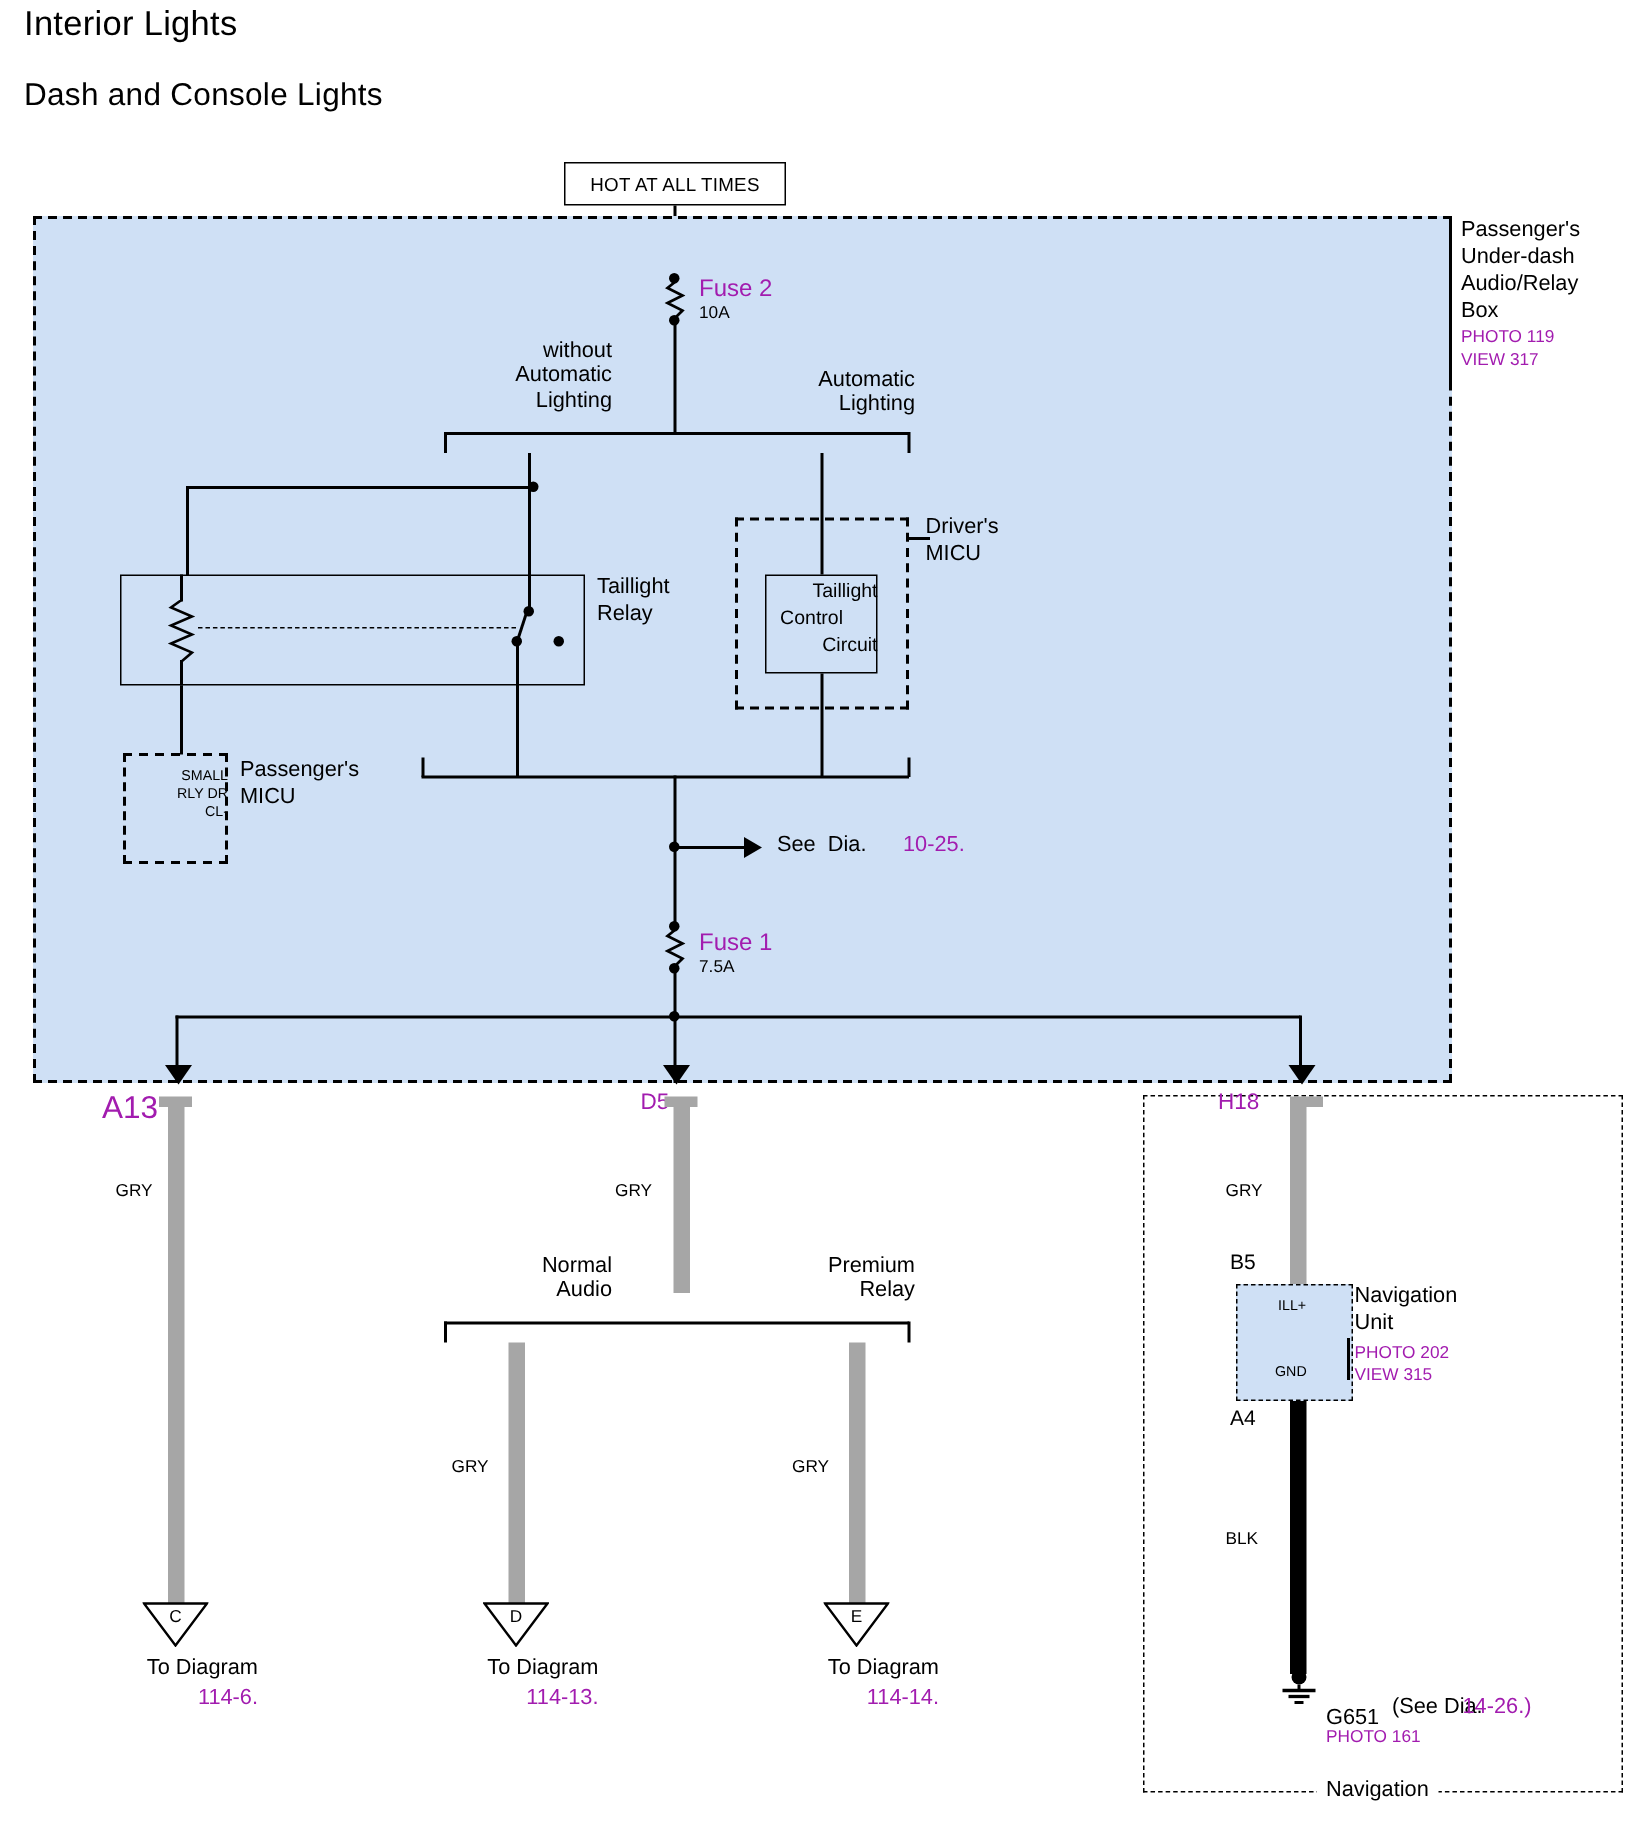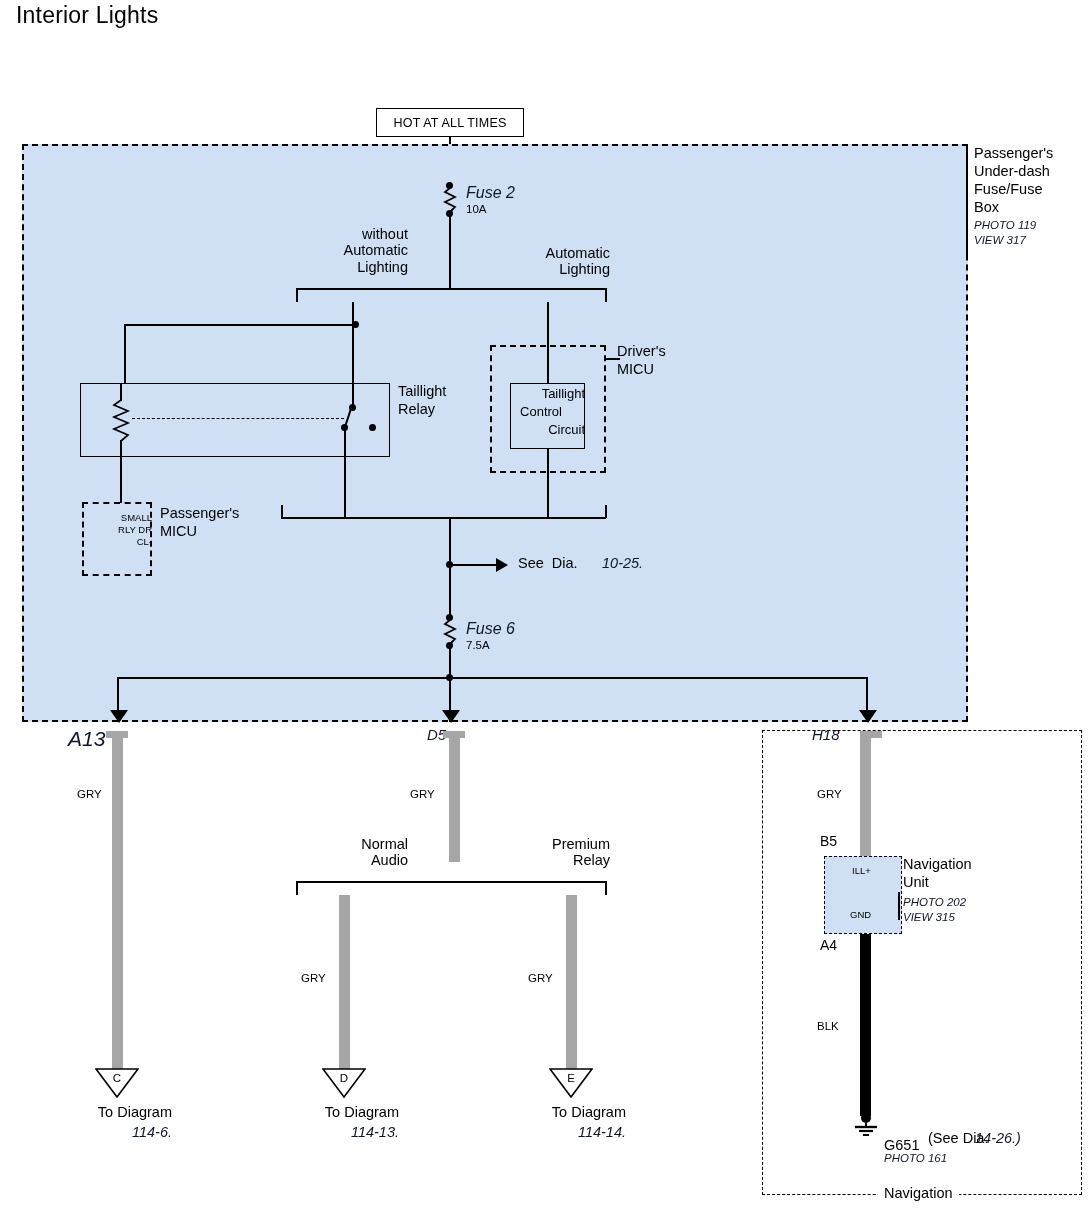--- a/index.html
+++ b/index.html
@@ -28,21 +28,21 @@
 
   
   .blue { color: #2737c8; }
   .lbl {
     position: absolute; font-size: 14.5px; line-height: 1.13;
     white-space: pre; 
   }
   .lbl.c { text-align: right; }
   .lbl.small { font-size: 11.5px; }
   .lbl.tiny { font-size: 9.5px; }
-  .lbl.blue { color: #0f172a; font-style: italic; }
+  .lbl.blue { color: #a21caf; }
 
   .hline { position: absolute; background: #000; height: 1.6px; }
   .vline { position: absolute; background: #000; width: 1.6px; }
   .dot {
     position: absolute; width: 7px; height: 7px; border-radius: 50%;
     background: #000;
   }
 
   
   #fusebox-panel {
@@ -130,32 +130,33 @@
 
   
   .gnd { position: absolute; }
 </style>
 </head>
 <body>
 
 <div class="page">
 
   <div class="title-main">Interior Lights</div>
+  <div class="title-sub">Dash and Console Lights</div>
 
   <div id="hot-box">
     <span>HOT AT ALL TIMES</span>
   </div>
 
   <div class="vline" style="left:449px; top:137px; height:48px;"></div>
 
   <div id="fusebox-panel"></div>
 
   <div class="lbl" style="left:974px; top:145px;">Passenger's</div>
   <div class="lbl" style="left:974px; top:163px;">Under-dash</div>
-  <div class="lbl" style="left:974px; top:181px;">Fuse/Fuse</div>
+  <div class="lbl" style="left:974px; top:181px;">Audio/Relay</div>
   <div class="lbl" style="left:974px; top:199px;">Box</div>
   <div class="lbl small blue" style="left:974px; top:219px;">PHOTO 119</div>
   <div class="lbl small blue" style="left:974px; top:234px;">VIEW 317</div>
 
   <div class="vline" style="left:966px; top:145px; height:110px;"></div>
 
   <div class="dot" style="left:446px; top:182px;"></div>
   <div class="fuse" style="left:443px; top:188px;">
     <svg width="14" height="28" viewBox="0 0 14 28">
       <polyline points="7,0 2,4 12,9 2,14 12,19 7,24" fill="none" stroke="#000" stroke-width="1.8"></polyline>
@@ -242,21 +243,21 @@
   <div class="lbl" style="left:518px; top:555px;">See  Dia.</div>
   <div class="lbl blue" style="left:602px; top:555px;">10-25.</div>
 
   <div class="dot" style="left:446px; top:614px;"></div>
   <div class="fuse" style="left:443px; top:620px;">
     <svg width="14" height="28" viewBox="0 0 14 28">
       <polyline points="7,0 2,4 12,9 2,14 12,19 7,24" fill="none" stroke="#000" stroke-width="1.8"></polyline>
     </svg>
   </div>
   <div class="dot" style="left:446px; top:642px;"></div>
-  <div class="lbl blue" style="left:466px; top:620px; font-size:16px;">Fuse 6</div>
+  <div class="lbl blue" style="left:466px; top:620px; font-size:16px;">Fuse 1</div>
   <div class="lbl small" style="left:466px; top:639px;">7.5A</div>
 
   <div class="vline" style="left:449px; top:648px; height:30px;"></div>
   <div class="hline" style="left:117px; top:677px; width:750px;"></div>
   <div class="dot" style="left:446px; top:674px;"></div>
   <div class="vline" style="left:117px; top:677px; height:45px;"></div>
   <div class="vline" style="left:449px; top:677px; height:45px;"></div>
   <div class="vline" style="left:866px; top:677px; height:45px;"></div>
   <div class="arrow-down" style="left:110px; top:710px;"></div>
   <div class="arrow-down" style="left:442px; top:710px;"></div>

